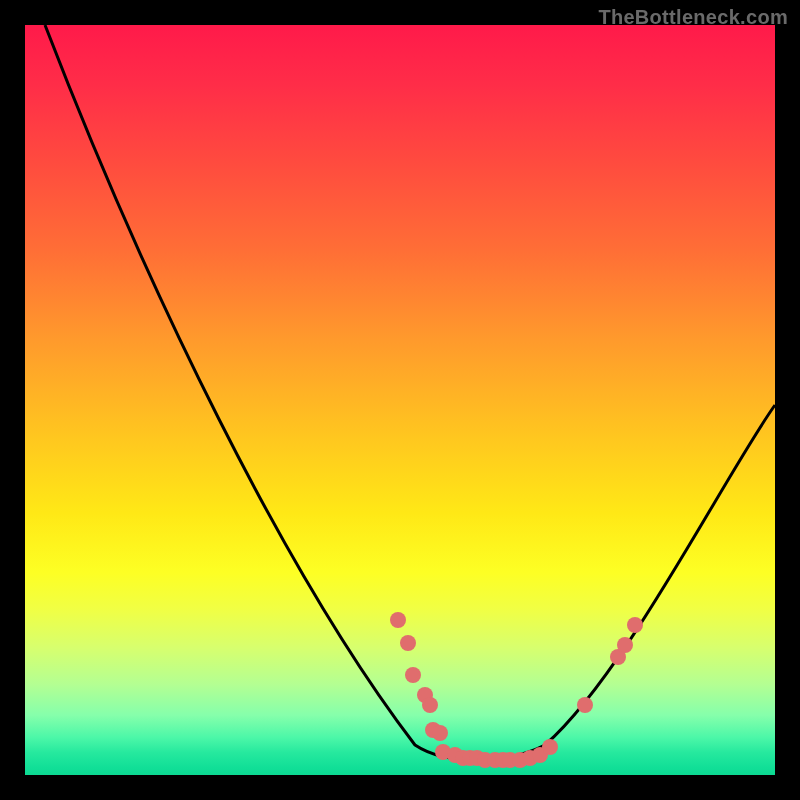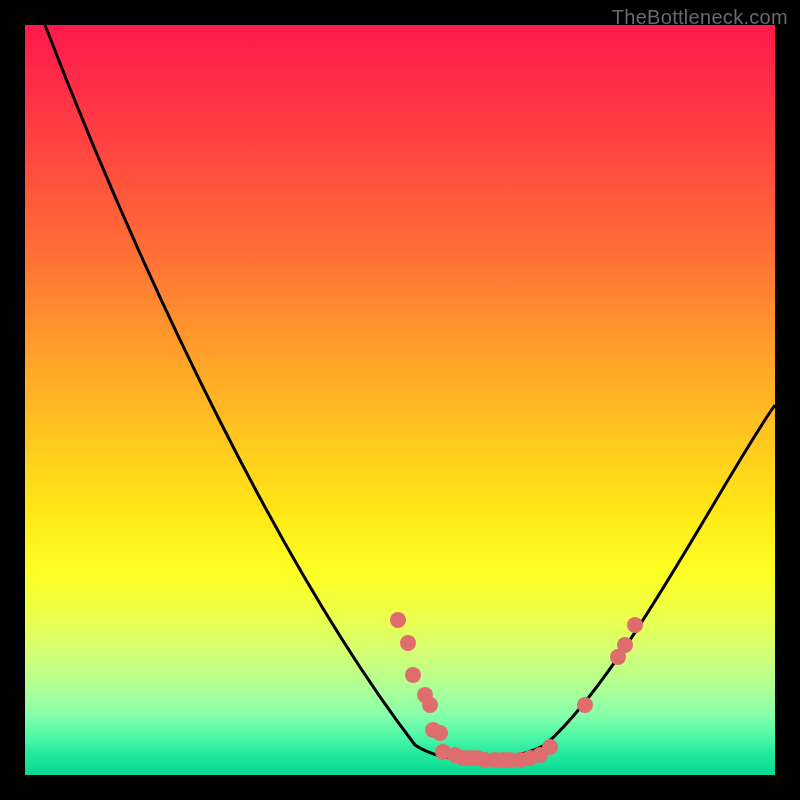--- a/index.html
+++ b/index.html
@@ -1,17 +1,17 @@
 <!DOCTYPE html>
 <html><head>
 <meta charset="utf-8">
 <style>
 *{margin:0;padding:0;box-sizing:border-box}
 body{background:#000;width:800px;height:800px;position:relative;font-family:Arial,sans-serif}
-.watermark{position:absolute;top:6px;right:12px;color:#6a6a6a;font-size:20px;font-weight:400;letter-spacing:0.3px}
+.watermark{position:absolute;top:6px;right:12px;color:#6a6a6a;font-size:20px;font-weight:700;letter-spacing:0.3px}
 .plot{position:absolute;left:25px;top:25px;width:750px;height:750px;overflow:hidden}
 .bg{width:100%;height:100%;position:absolute;background:linear-gradient(to bottom,
   #ff1a4a 0%,
   #ff2d48 8%,
   #ff4a3f 18%,
   #ff6e36 30%,
   #ff9a2c 42%,
   #ffc71f 55%,
   #ffe816 65%,
   #fdff24 73%,

